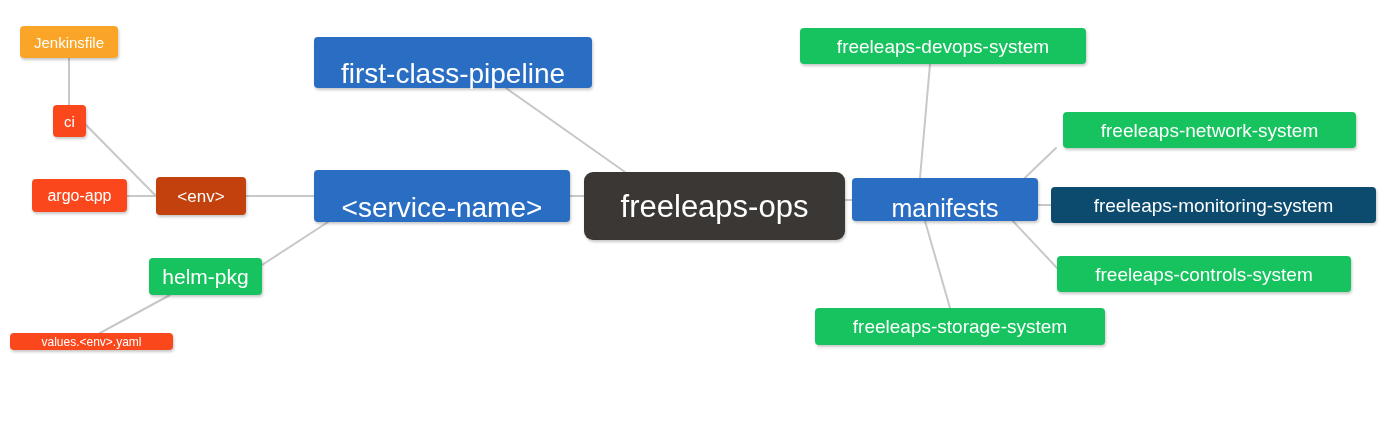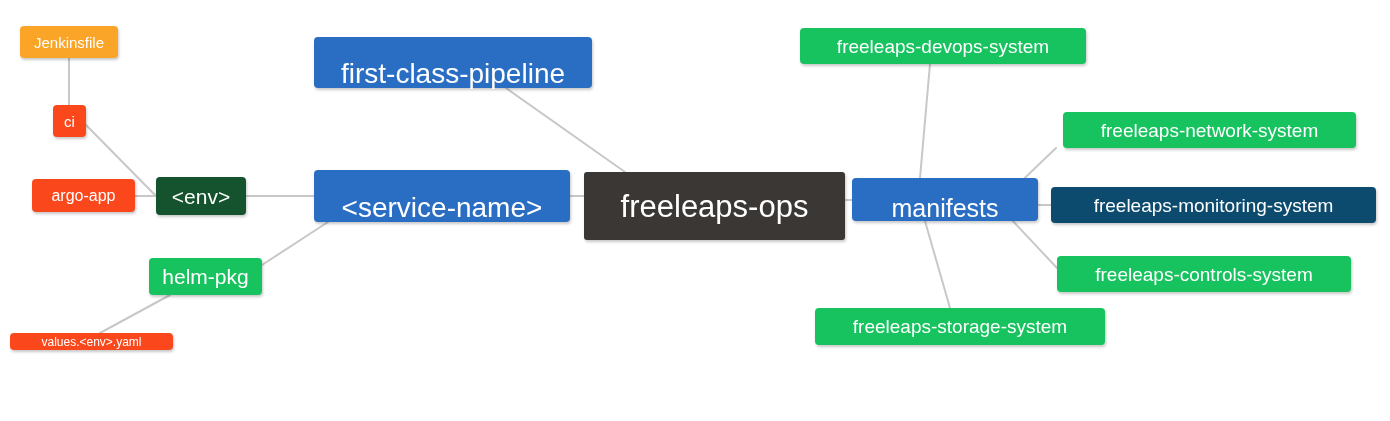--- a/index.html
+++ b/index.html
@@ -33,21 +33,21 @@
     border-radius: 4px;
     color: #ffffff;
     white-space: nowrap;
     line-height: 1;
     box-shadow: 1px 2px 3px rgba(0,0,0,0.22);
     cursor: pointer;
     user-select: none;
   }
   .node.root {
     background: #3b3734;
-    border-radius: 3px;
+    border-radius: 9px;
   }
   .node.blue   { background: #2a6ec4; align-items: flex-end; }
   .node.green  { background: #16c35e; }
   .node.orange { background: #faa527; }
   .node.red    { background: #fa481c; }
 </style>
 </head>
 <body>
 
 <div id="canvas">
@@ -67,24 +67,24 @@
       <line x1="1010" y1="218" x2="1057" y2="268" stroke="#c8c8c8" stroke-width="2" stroke-linecap="round"></line>
       <line x1="925" y1="221" x2="950" y2="308" stroke="#c8c8c8" stroke-width="2" stroke-linecap="round"></line>
     </svg>
   <div id="node-layer">
       <div class="node orange" style="left: 20px; top: 26px; width: 98px; height: 32px; font-size: 15px; background: rgb(250, 165, 39);">
         <span>Jenkinsfile</span>
       </div>
       <div class="node red" style="left: 53px; top: 105px; width: 33px; height: 32px; font-size: 15px; background: rgb(250, 72, 28);">
         <span>ci</span>
       </div>
-      <div class="node red" style="left: 32px; top: 179px; width: 103px; height: 33px; font-size: 16px; background: rgb(250, 72, 28);">
+      <div class="node red" style="left: 32px; top: 179px; width: 95px; height: 33px; font-size: 16px; background: rgb(250, 72, 28);">
         <span>argo-app</span>
       </div>
-      <div class="node green" style="left: 156px; top: 177px; width: 90px; height: 38px; font-size: 21px; background: #14532d;">
+      <div class="node green" style="left: 156px; top: 177px; width: 90px; height: 38px; font-size: 17px; background: #c2410c;">
         <span>&lt;env&gt;</span>
       </div>
       <div class="node green" style="left: 149px; top: 258px; width: 113px; height: 37px; font-size: 21px; background: rgb(22, 195, 94);">
         <span>helm-pkg</span>
       </div>
       <div class="node red" style="left: 10px; top: 333px; width: 163px; height: 17px; font-size: 12px; background: rgb(250, 72, 28);">
         <span>values.&lt;env&gt;.yaml</span>
       </div>
       <div class="node blue" style="left: 314px; top: 37px; width: 278px; height: 51px; font-size: 28px; background: rgb(42, 110, 196);">
         <span>first-class-pipeline</span>

